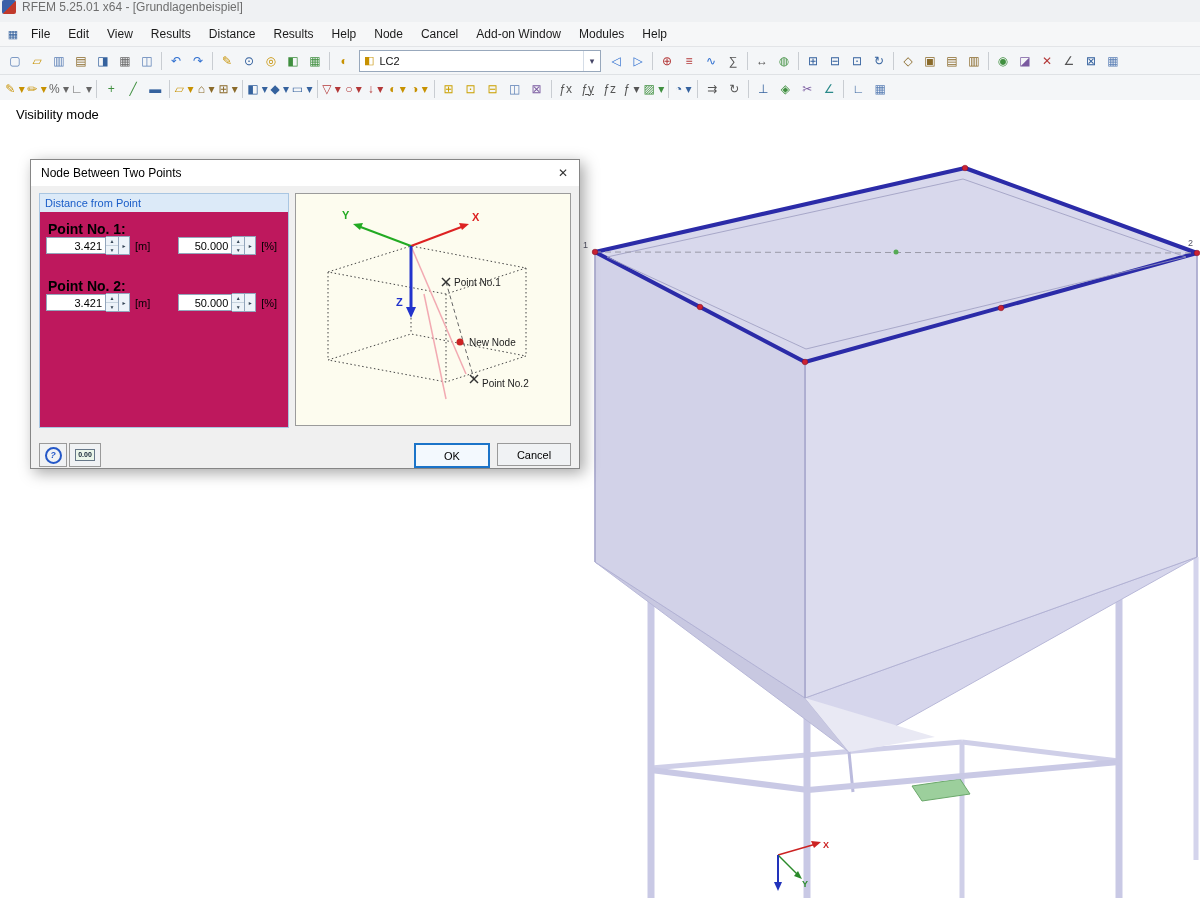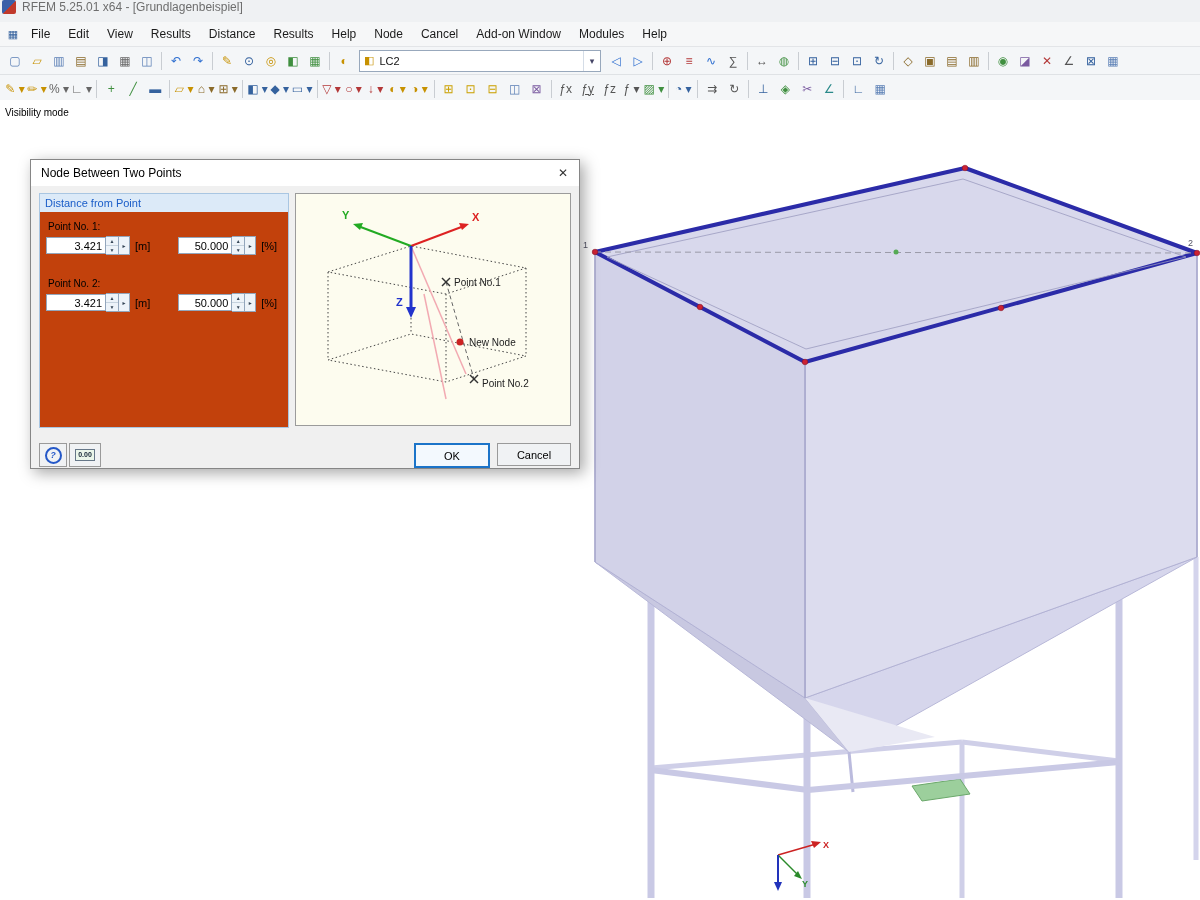--- a/index.html
+++ b/index.html
@@ -27,35 +27,35 @@
        font-size:12px;line-height:1;padding:0 1px;white-space:nowrap;border-radius:2px;}
   .sep{width:1px;height:18px;background:#c9cdd2;margin:0 3px;padding:0;min-width:1px;}
   .combo{width:236px;height:20px;background:#fff;border:1px solid #98a8bc;display:flex;
          align-items:center;font-size:11px;margin:0 4px;padding-left:4px;gap:5px;color:#111;}
   .combo-icon{color:#c79100;font-size:11px;}
   .combo-arrow{margin-left:auto;width:16px;height:100%;display:flex;align-items:center;
                justify-content:center;border-left:1px solid #d5dde7;color:#446;font-size:9px;}
 
   
   .canvas{position:absolute;top:100px;left:0;width:1200px;height:800px;background:#ffffff;}
-  .mode-label{position:absolute;top:7px;left:5px;font-size:10px;color:#000;z-index:2;}
+  .mode-label{position:absolute;top:7px;left:16px;font-size:13px;color:#000;z-index:2;}
   svg.scene{position:absolute;left:0;top:0;}
 
   
   .dialog{position:absolute;left:30px;top:159px;width:548px;height:308px;background:#f0f0f0;
           border:1px solid #868686;box-shadow:4px 4px 14px rgba(0,0,0,.35);z-index:10;font-size:11px;}
   .dlg-title{height:26px;background:#fff;display:flex;align-items:center;padding:0 0 0 10px;
              font-size:12px;color:#000;}
   .dlg-close{margin-left:auto;width:32px;height:100%;display:flex;align-items:center;
              justify-content:center;font-size:12px;color:#333;cursor:default;}
-  .groupbox{position:absolute;left:8px;top:33px;width:248px;height:233px;background:#c2410c;
+  .groupbox{position:absolute;left:8px;top:33px;width:248px;height:233px;background:#be185d;
             border:1px solid #a9c6e2;}
   .gb-head{height:18px;background:#dceaf8;color:#1a5dc8;font-size:11px;display:flex;
            align-items:center;padding-left:5px;}
-  .field-label{position:absolute;font-size:10px;color:#000;}
+  .field-label{position:absolute;font-size:14px;color:#000;font-weight:bold;}
   .numrow{position:absolute;display:flex;align-items:center;height:19px;}
   .num-input{width:52px;height:15px;border:1px solid #93a6bc;font-size:11px;text-align:right;
              padding:0 3px;background:#fff;font-family:inherit;}
   .spin{width:13px;height:19px;display:flex;flex-direction:column;border:1px solid #93a6bc;
         border-left:none;background:#edf3f9;box-sizing:border-box;}
   .spin span{flex:1;display:flex;align-items:center;justify-content:center;font-size:5px;color:#345;}
   .spin span + span{border-top:1px solid #c5d2de;}
   .expand{width:11px;height:19px;border:1px solid #93a6bc;border-left:none;background:#edf3f9;
           display:flex;align-items:center;justify-content:center;font-size:6px;color:#345;box-sizing:border-box;}
   .unit{font-size:11px;margin-left:5px;color:#000;}

